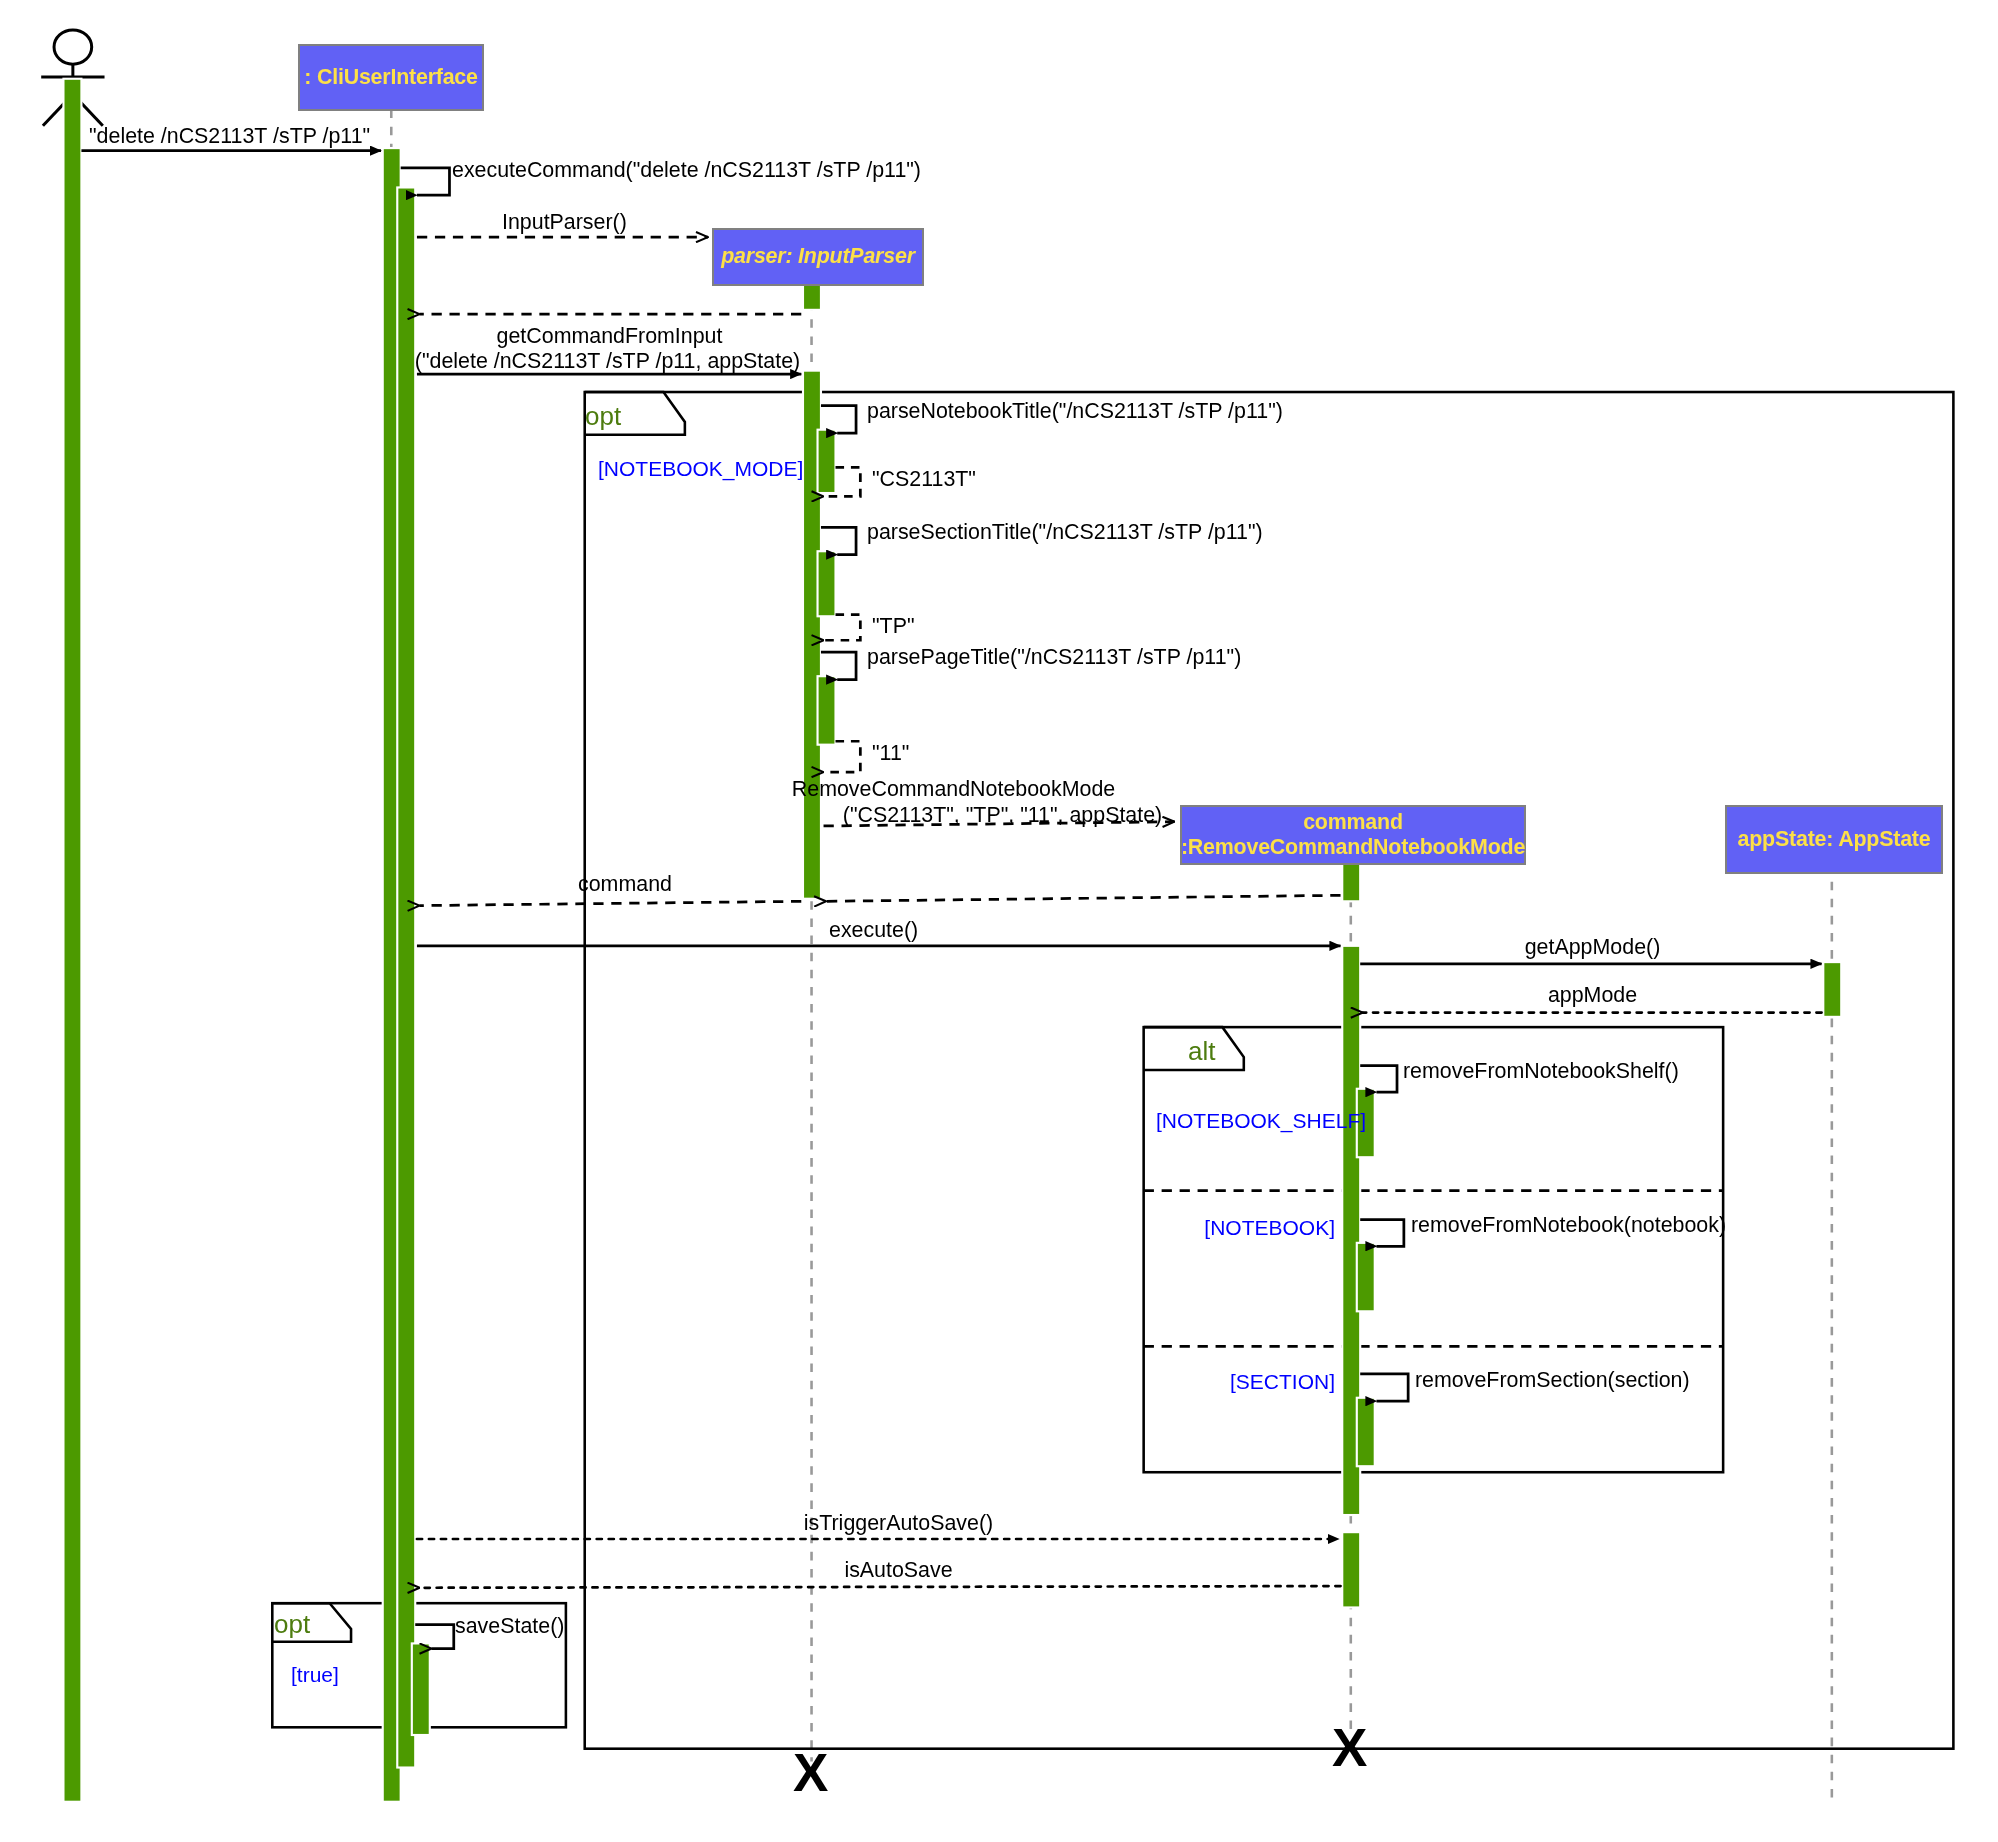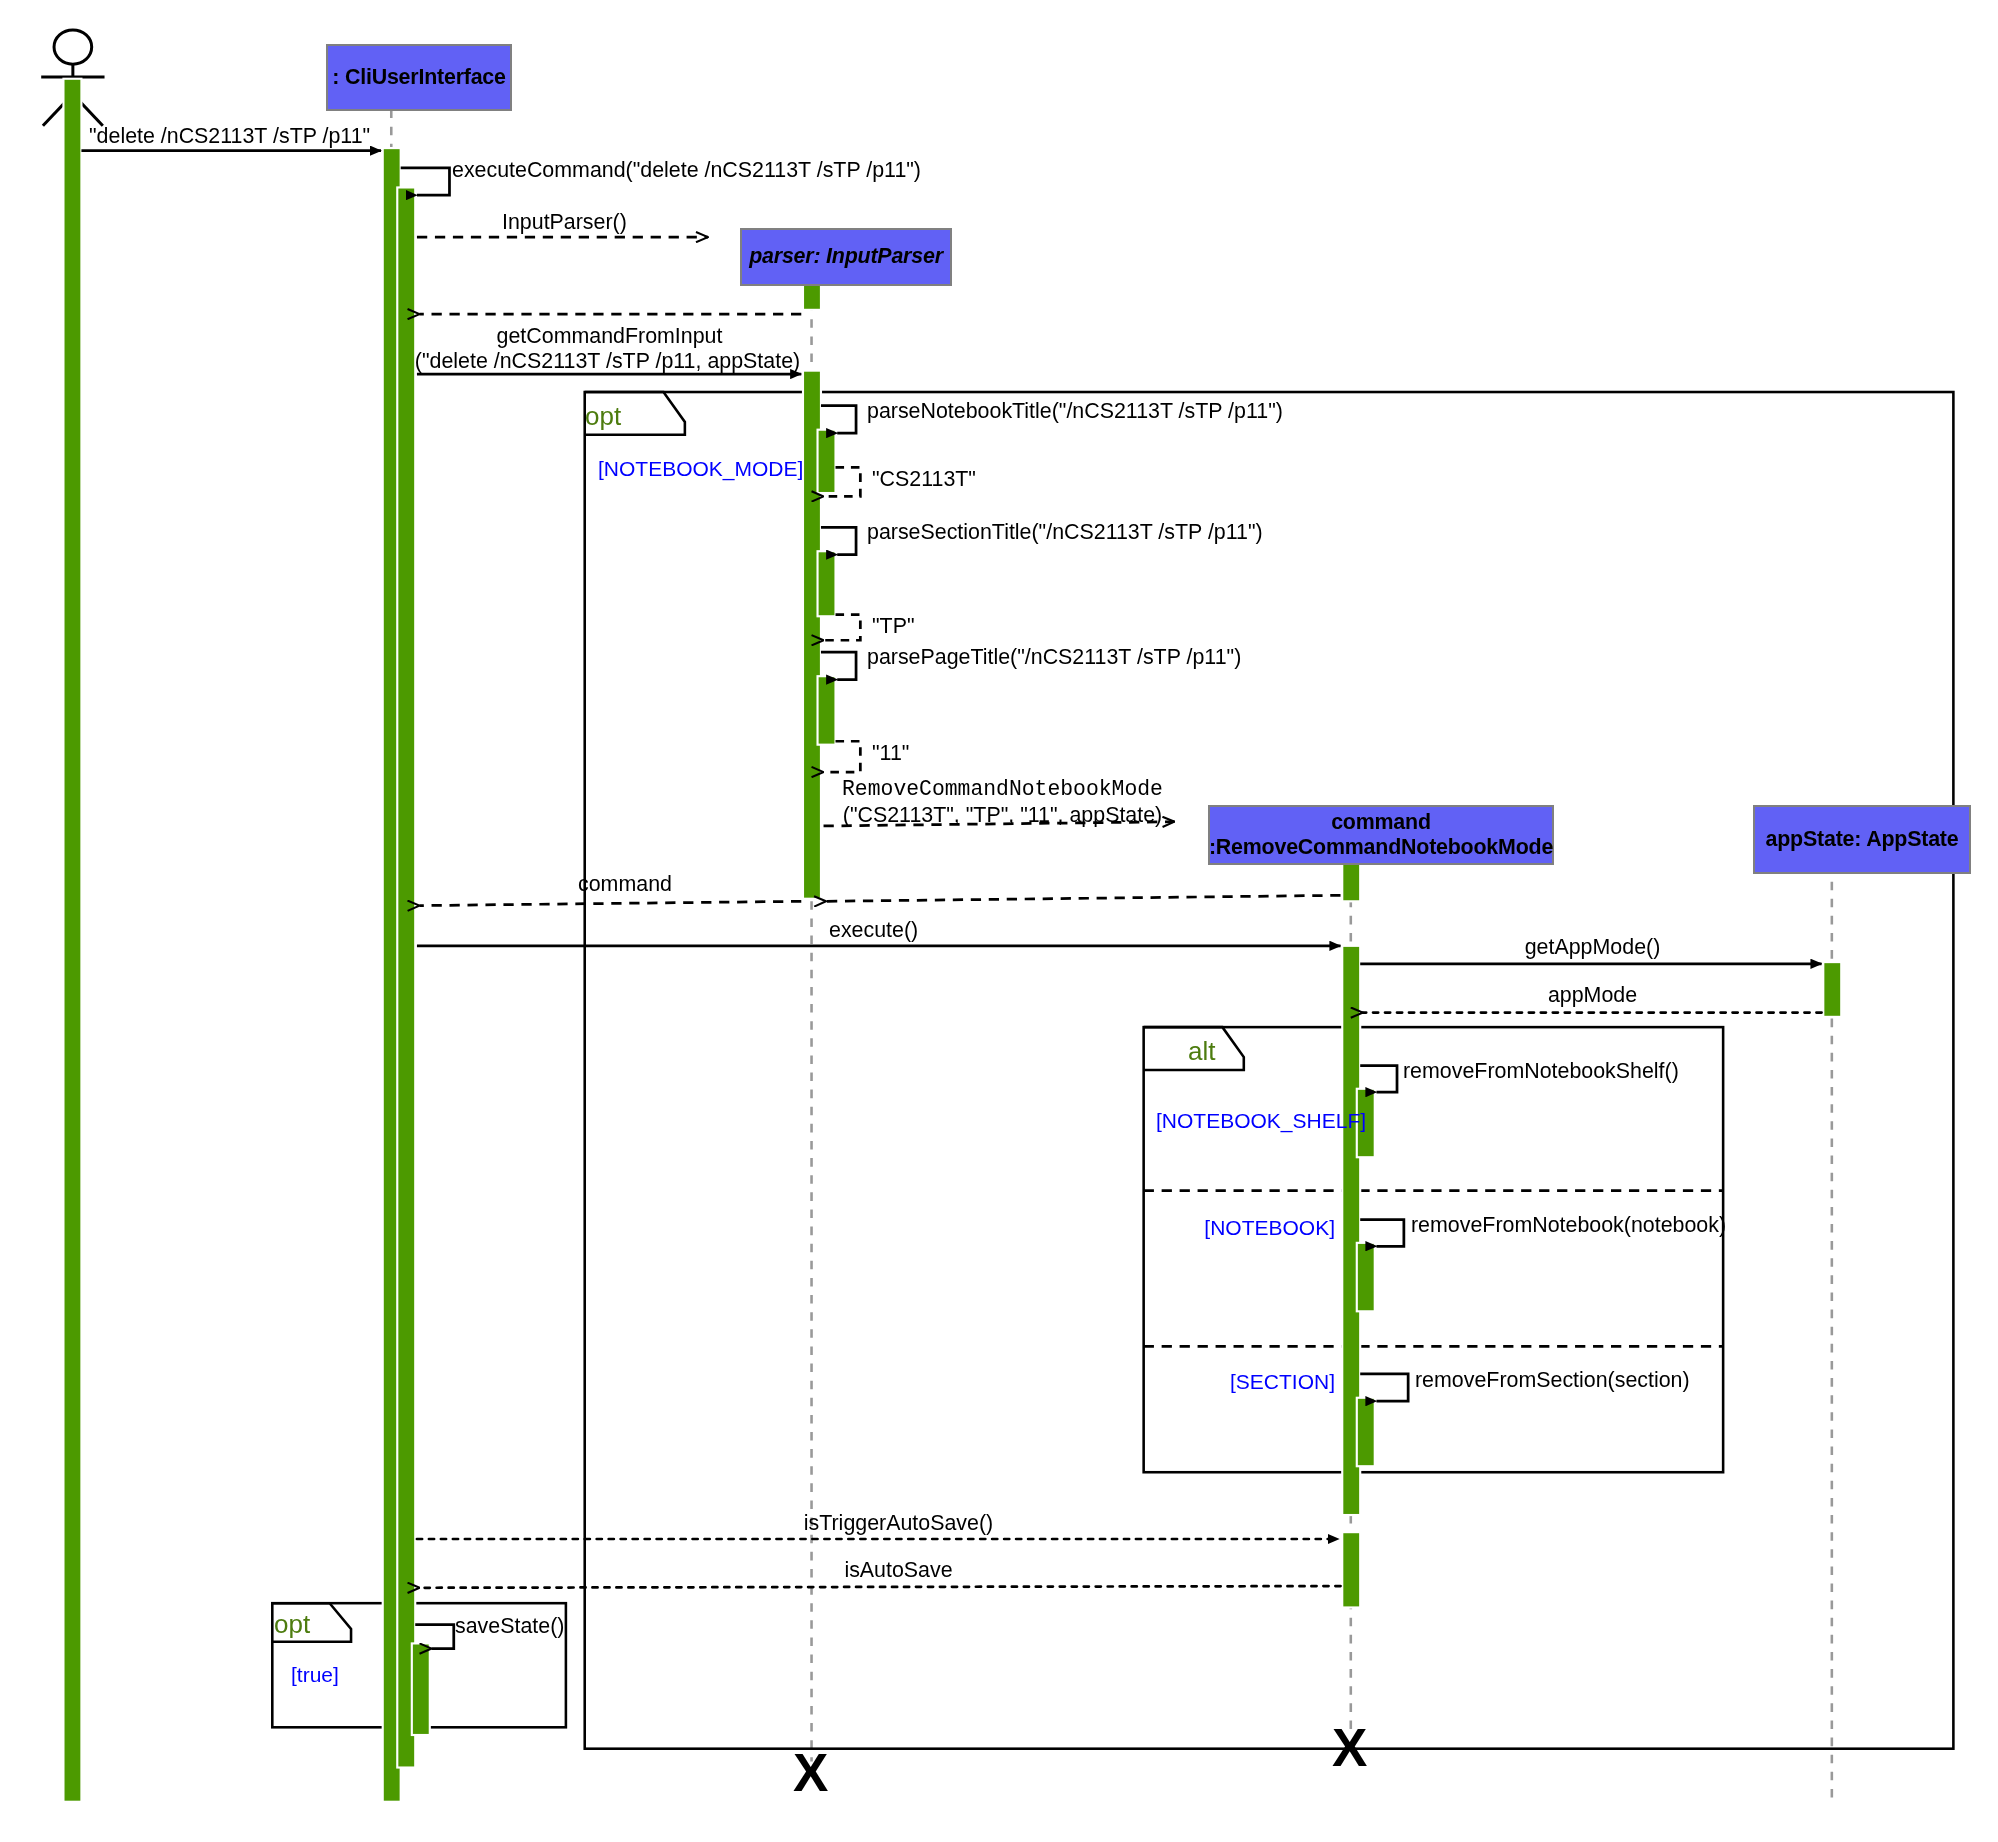--- a/index.html
+++ b/index.html
@@ -22,30 +22,29 @@
     top: 0;
     width: 1998px;
     height: 1842px;
     pointer-events: none;
   }
   .participant {
     position: absolute;
     box-sizing: border-box;
     background: #6161F5;
     border: 2.6px solid #808080;
-    color: #000000;
+    color: #fde047;
     font-weight: bold;
     font-size: 21.4px;
     display: flex;
     align-items: center;
     justify-content: center;
     text-align: center;
     line-height: 1.18;
     letter-spacing: -0.2px;
-    margin-left: 28px;
   }
   .msg {
     position: absolute;
     font-size: 21.4px;
     color: #000000;
     white-space: pre;
     line-height: 1.15;
   }
   .msg.center { text-align: center; }
   .frag-label {
@@ -234,21 +233,21 @@
 
   <div class="msg" style="left:867px; top:399px;">parseNotebookTitle("/nCS2113T /sTP /p11")</div>
   <div class="msg" style="left:872px; top:467px;">"CS2113T"</div>
 
   <div class="msg" style="left:867px; top:520px;">parseSectionTitle("/nCS2113T /sTP /p11")</div>
   <div class="msg" style="left:872px; top:614px;">"TP"</div>
 
   <div class="msg" style="left:867px; top:645px;">parsePageTitle("/nCS2113T /sTP /p11")</div>
   <div class="msg" style="left:872px; top:741px;">"11"</div>
 
-  <div class="msg center" style="left:826px; top:777px; width:353px;font-family:Liberation Mono, monospace;">RemoveCommandNotebookMode</div>
+  <div class="msg center" style="left:777px; top:777px; width:353px;">RemoveCommandNotebookMode</div>
   <div class="msg center" style="left:826px; top:803px; width:353px;">("CS2113T", "TP", "11", appState)</div>
 
   <div class="msg center" style="left:454px; top:872px; width:342px;">command</div>
 
   <div class="msg" style="left:829px; top:918px;">execute()</div>
 
   <div class="msg center" style="left:1370px; top:935px; width:445px;">getAppMode()</div>
 
   <div class="msg center" style="left:1370px; top:983px; width:445px;">appMode</div>
 

